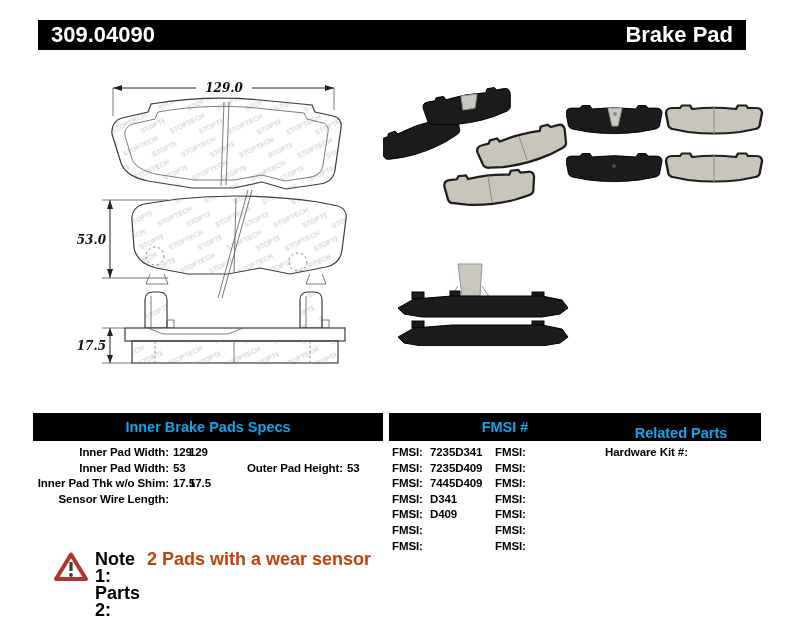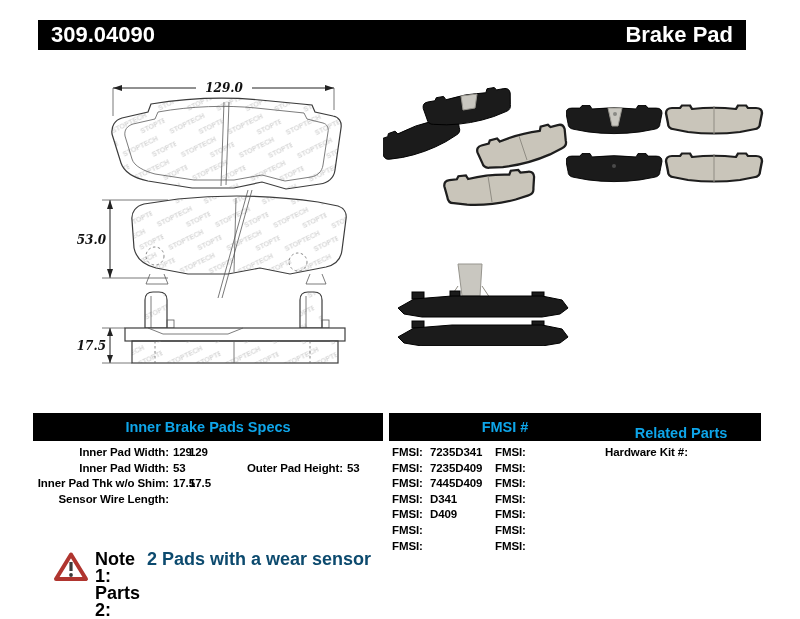--- a/index.html
+++ b/index.html
@@ -45,21 +45,21 @@
   .sval{margin-left:4px;}
   #col-fmsi1{left:392px;} #col-fmsi2{left:495px;}
   .flabel{width:36px;} .fval{margin-left:2px;}
   #col-related{left:605px;}
 
   
   .warn{position:absolute;left:53px;top:550px;}
   .notes{position:absolute;left:95px;top:551px;font-size:18px;font-weight:bold;line-height:17px;}
   .nrow{display:flex;}
   .note-label{width:46px;}
-  .note-text{margin-left:6px;color:#0c4a6e;}
+  .note-text{margin-left:6px;color:#c2410c;}
 </style>
 </head>
 <body>
 
 <div class="page">
 
   <div class="titlebar">
     <span>309.04090</span>
     <span>Brake Pad</span>
   </div>

